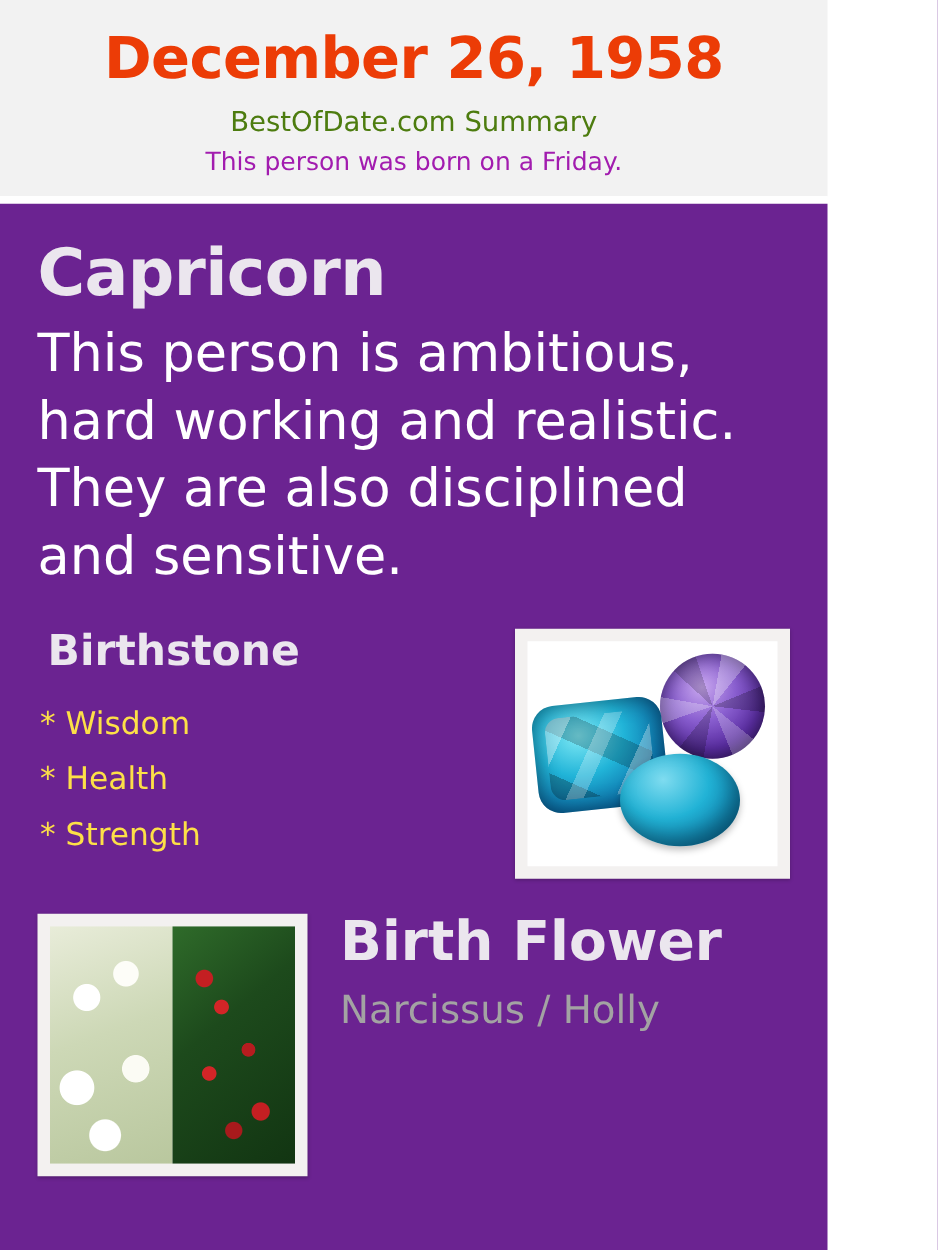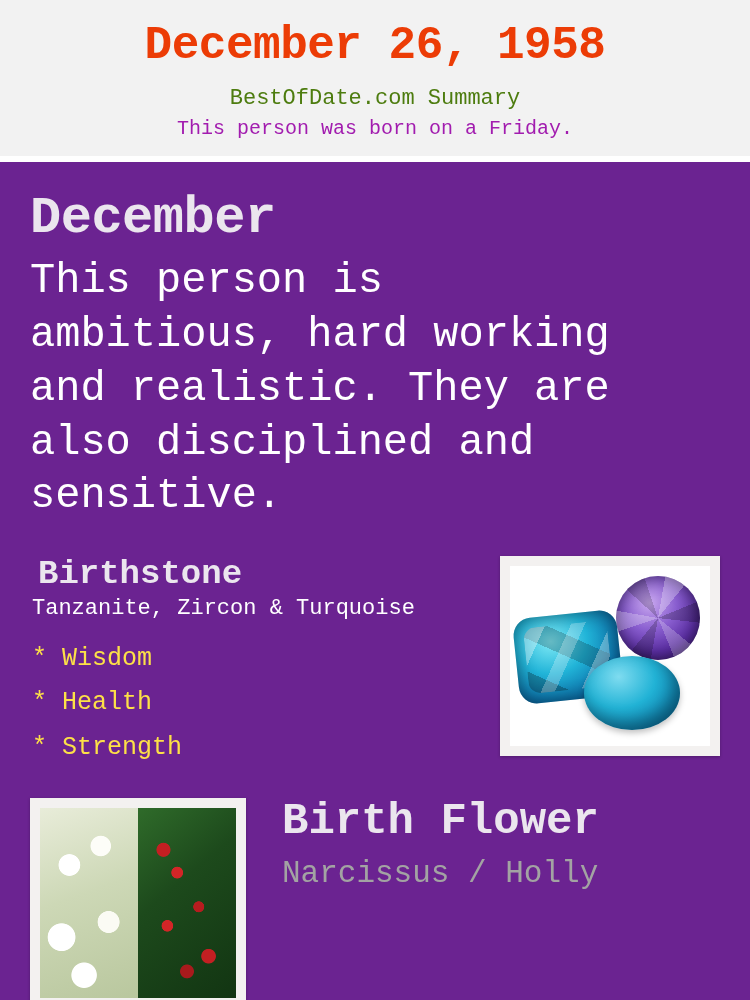--- a/index.html
+++ b/index.html
@@ -5,26 +5,25 @@
   * { box-sizing: border-box; margin: 0; padding: 0; }
   html, body {
     width: 750px;
     height: 1000px;
     font-family: "DejaVu Sans", sans-serif;
     background: #ffffff;
     overflow: hidden;
   }
 
   .page {
-    width: 750px;
+    width: 662px;
     height: 1000px;
     position: relative;
     display: flex;
     flex-direction: column;
-    font-family: Liberation Mono, monospace;
   }
 
   
   .header {
     background: #f2f2f2;
     padding: 22px 20px 16px 20px;
     text-align: center;
     flex: 0 0 auto;
   }
   .header-date {
@@ -188,21 +187,21 @@
     right: 0;
     background:
       radial-gradient(circle at 26% 22%, #c41f22 0 4%, transparent 4.5%),
       radial-gradient(circle at 40% 34%, #d32527 0 4%, transparent 4.5%),
       radial-gradient(circle at 62% 52%, #b71c1f 0 4.5%, transparent 5%),
       radial-gradient(circle at 30% 62%, #d32527 0 4%, transparent 4.5%),
       radial-gradient(circle at 72% 78%, #c41f22 0 4.2%, transparent 4.7%),
       radial-gradient(circle at 50% 86%, #a81a1c 0 3.8%, transparent 4.3%),
       linear-gradient(140deg, #2f6b2a 0%, #1d4a1c 40%, #123512 100%);
   }
-  .flower-text { flex: 1 1 auto; padding-left: 36px; text-align: left; }
+  .flower-text { flex: 1 1 auto; padding-left: 26px; text-align: left; }
   .flower-title {
     font-size: 44px;
     font-weight: bold;
     color: #ebe6ee;
     line-height: 1.05;
   }
   .flower-sub {
     font-size: 31px;
     color: #a3a3a3;
     margin-top: 12px;
@@ -218,27 +217,26 @@
   <div class="header">
     <div class="header-date">December 26, 1958</div>
     <div class="header-sub">BestOfDate.com Summary</div>
     <div class="header-note">This person was born on a Friday.</div>
   </div>
 
   <div class="divider"></div>
 
   <div class="body">
 
-    <div class="zodiac-name">December</div>
+    <div class="zodiac-name">Capricorn</div>
     <div class="zodiac-desc">This person is ambitious, hard working and realistic. They are also disciplined and sensitive.</div>
 
     <div class="section-stone">
       <div class="stone-text">
         <div class="stone-title">Birthstone</div>
-        <div class="stone-sub">Tanzanite, Zircon &amp; Turquoise</div>
         <div class="bullets">
           <div class="bullet">* Wisdom</div>
           <div class="bullet">* Health</div>
           <div class="bullet">* Strength</div>
         </div>
       </div>
       <div class="photo-frame">
         <div class="stone-photo">
           <div class="gem-round"></div>
           <div class="gem-cushion"></div>

